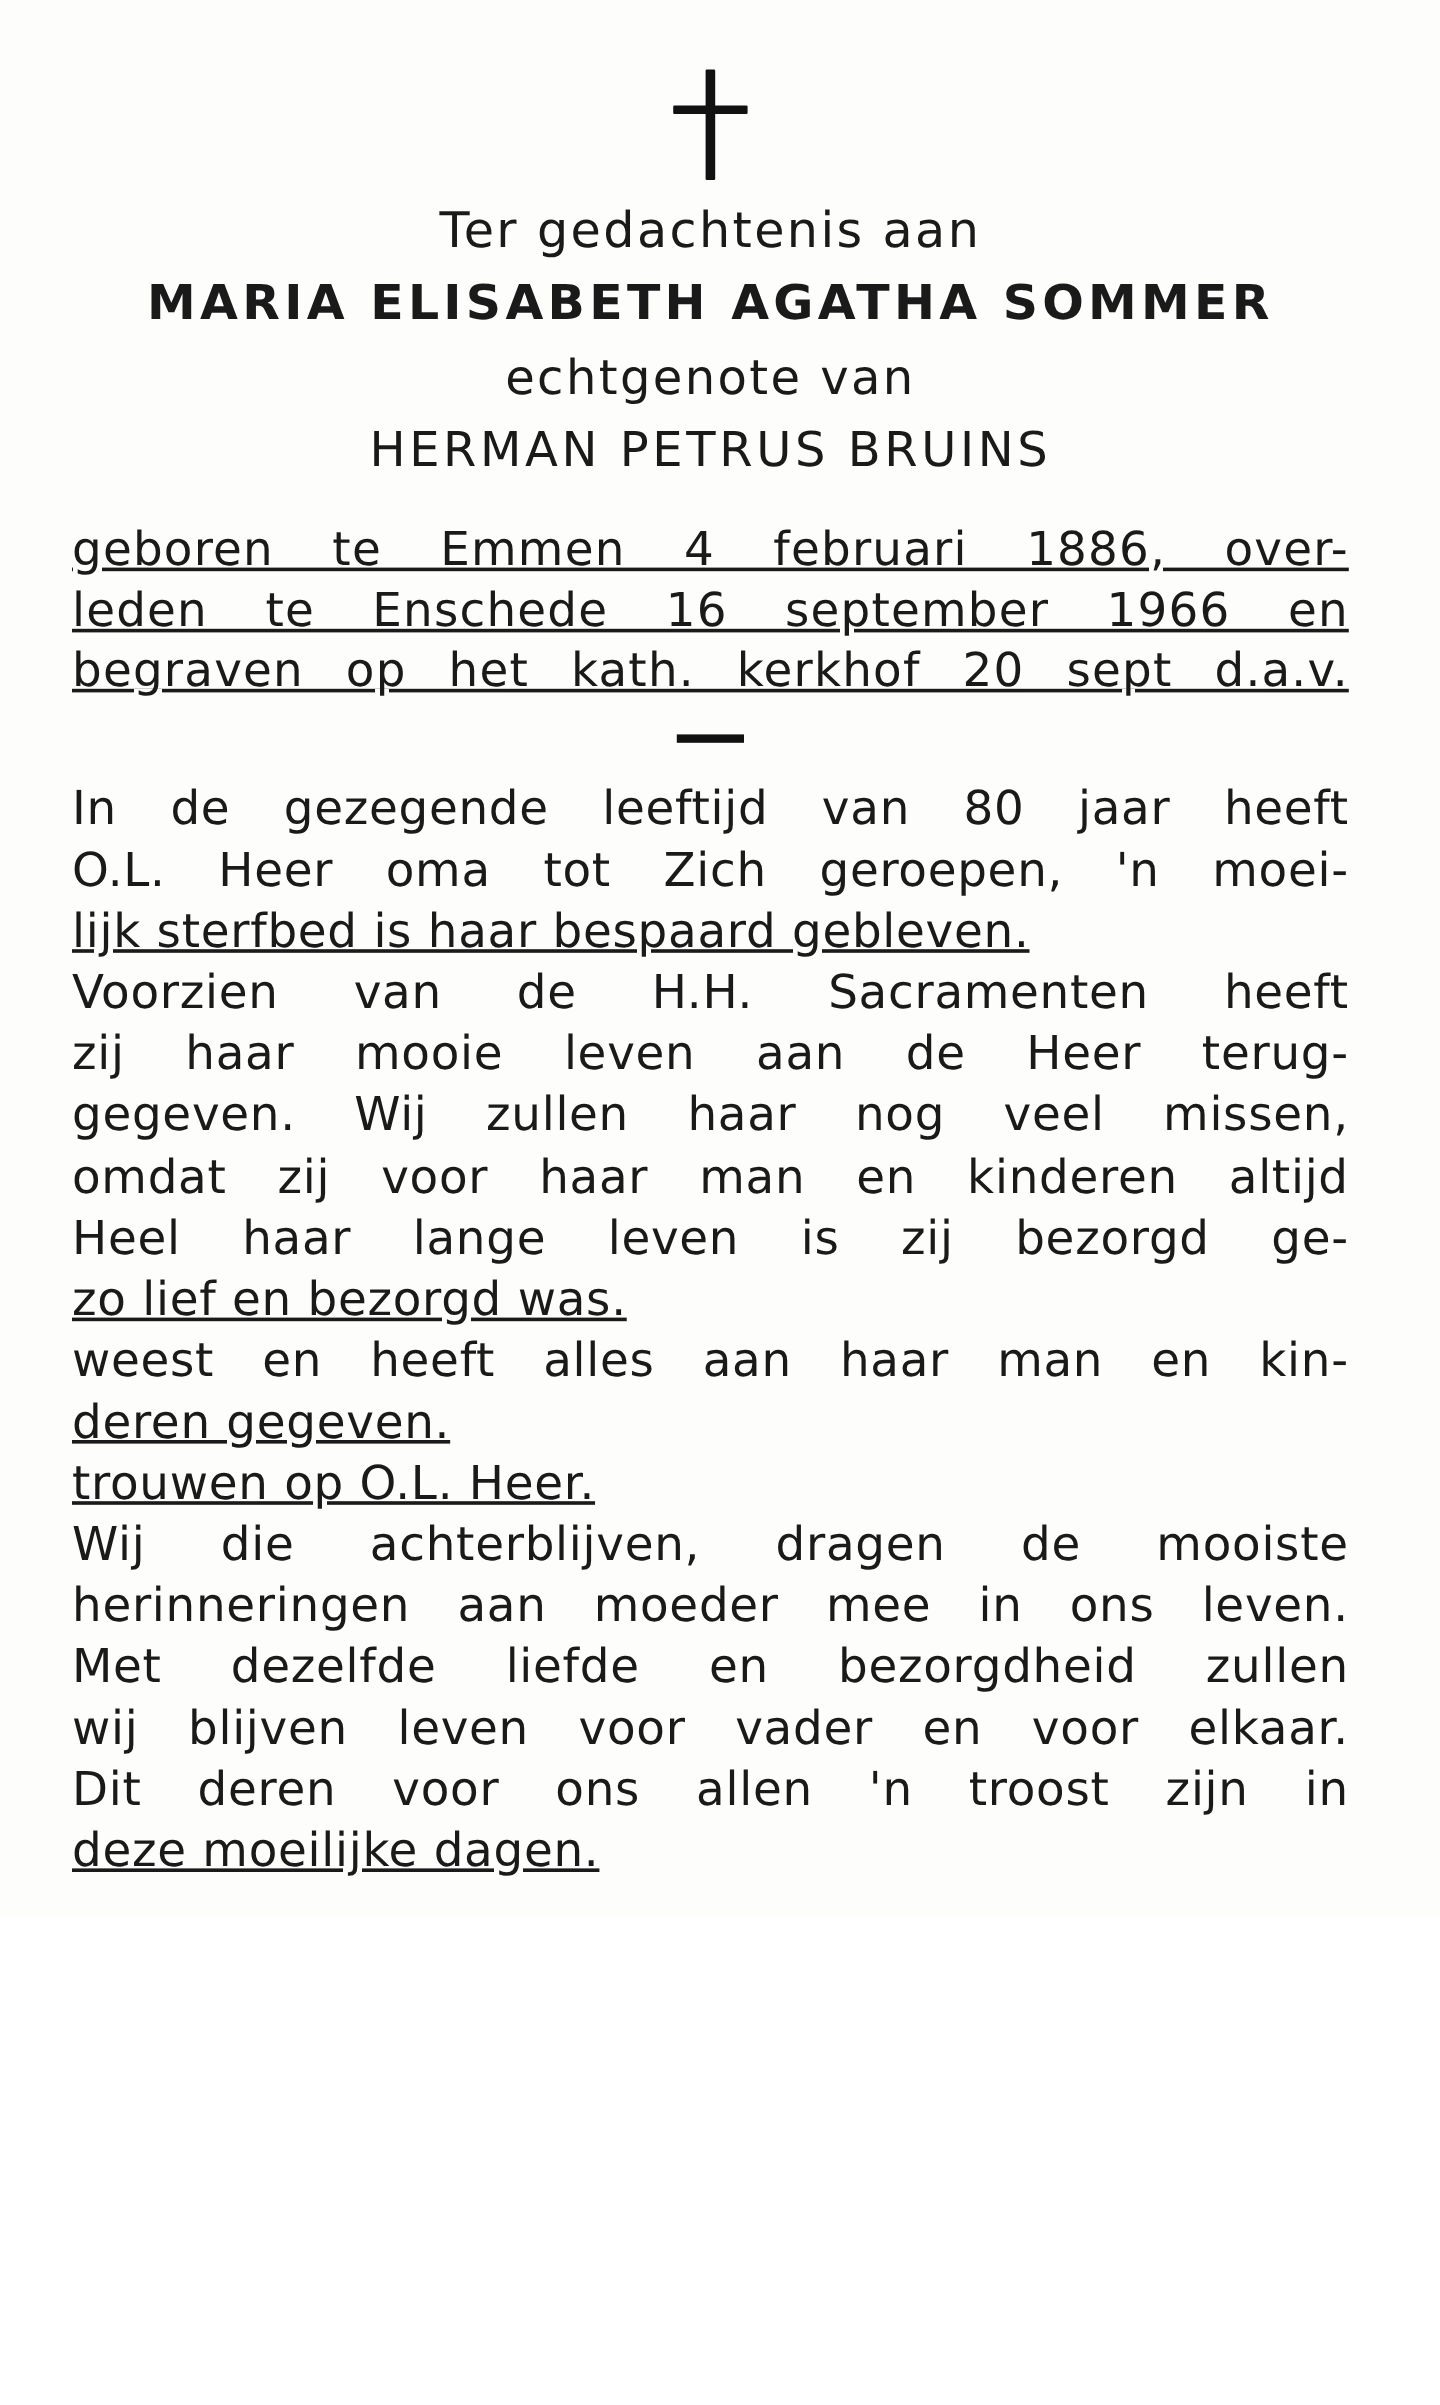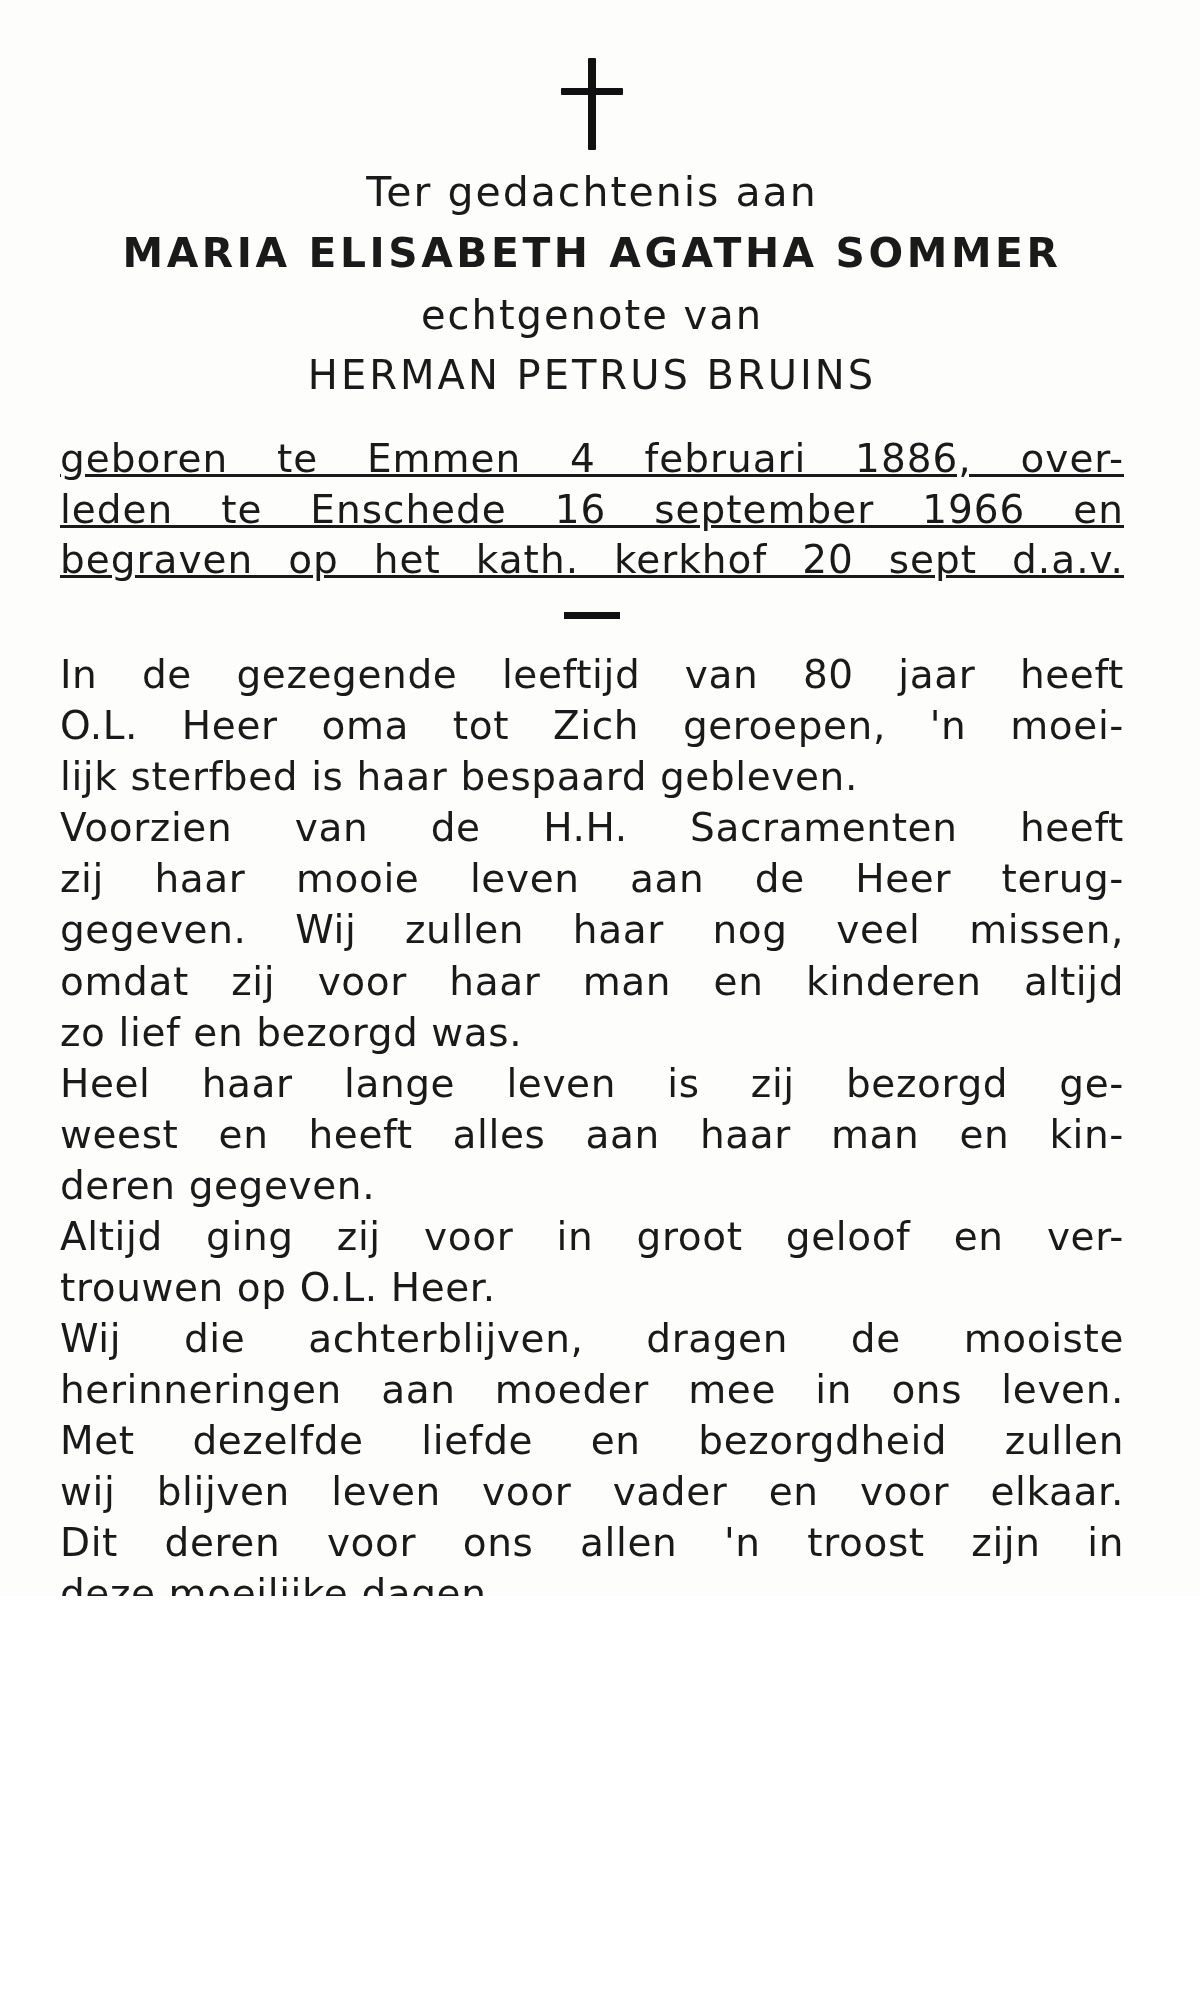--- a/index.html
+++ b/index.html
@@ -125,20 +125,21 @@
   }
   .body-text .line {
     display: block;
     text-align: justify;
     text-align-last: justify;
     white-space: nowrap;
   }
   .body-text .line.ragged {
     text-align-last: left;
     white-space: normal;
+    text-decoration: underline;
   }
 
   .closing {
     text-align: center;
     font-size: 29px;
     letter-spacing: 1px;
     margin-top: 34px;
   }
 </style>
 </head>
@@ -171,25 +172,24 @@
   </div>
 
   <div class="body-text">
     <span class="line">In de gezegende leeftijd van 80 jaar heeft</span>
     <span class="line">O.L. Heer oma tot Zich geroepen, 'n moei-</span>
     <span class="line ragged">lijk sterfbed is haar bespaard gebleven.</span>
     <span class="line">Voorzien van de H.H. Sacramenten heeft</span>
     <span class="line">zij haar mooie leven aan de Heer terug-</span>
     <span class="line">gegeven. Wij zullen haar nog veel missen,</span>
     <span class="line">omdat zij voor haar man en kinderen altijd</span>
+    <span class="line">Heel haar lange leven is zij bezorgd ge-</span>
     <span class="line ragged">zo lief en bezorgd was.</span>
-    <span class="line">Heel haar lange leven is zij bezorgd ge-</span>
     <span class="line">weest en heeft alles aan haar man en kin-</span>
     <span class="line ragged">deren gegeven.</span>
-    <span class="line">Altijd ging zij voor in groot geloof en ver-</span>
     <span class="line ragged">trouwen op O.L. Heer.</span>
     <span class="line">Wij die achterblijven, dragen de mooiste</span>
     <span class="line">herinneringen aan moeder mee in ons leven.</span>
     <span class="line">Met dezelfde liefde en bezorgdheid zullen</span>
     <span class="line">wij blijven leven voor vader en voor elkaar.</span>
     <span class="line">Dit deren voor ons allen 'n troost zijn in</span>
     <span class="line ragged">deze moeilijke dagen.</span>
   </div>
 
   <div class="closing">Mijn Jezus, barmhartigheid.</div>

